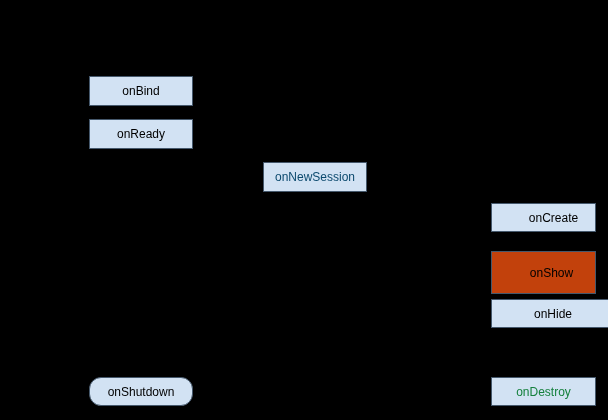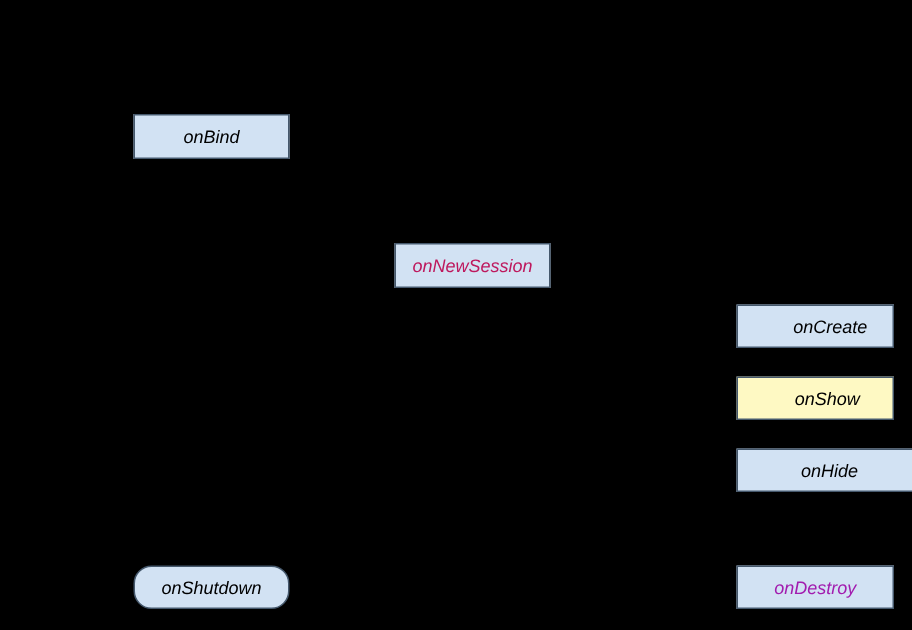--- a/index.html
+++ b/index.html
@@ -19,56 +19,58 @@
     background: #000000;
   }
   .node {
     position: absolute;
     box-sizing: border-box;
     border: 1px solid #45586c;
     background: #d2e2f3;
     display: flex;
     align-items: center;
     justify-content: center;
-    font-style: italic;
   }
   .node span {
     font-size: 12px;
     color: #000000;
     white-space: nowrap;
     line-height: 1;
   }
 </style>
 </head>
 <body>
 
 <div class="canvas" style="background: rgb(0, 0, 0);">
 
   <div class="node" style="left: 89px; top: 76px; width: 104px; height: 30px; background: rgb(210, 226, 243); border-color: rgb(69, 88, 108);">
     <span style="color: rgb(0, 0, 0);">onBind</span>
   </div>
 
+  <div class="node" style="left: 89px; top: 119px; width: 104px; height: 30px; background: rgb(210, 226, 243); border-color: rgb(69, 88, 108);">
+    <span style="color: rgb(0, 0, 0);">onReady</span>
+  </div>
 
   <div class="node" style="left: 263px; top: 162px; width: 104px; height: 30px; background: rgb(210, 226, 243); border-color: rgb(69, 88, 108);">
-    <span style="color: #be185d; text-align: center;">onNewSession</span>
+    <span style="color: #0c4a6e; text-align: center;">onNewSession</span>
   </div>
 
   <div class="node" style="left: 491px; top: 203px; width: 105px; height: 29px; background: rgb(210, 226, 243); border-color: rgb(69, 88, 108);">
     <span style="color: rgb(0, 0, 0); padding-left: 20px;">onCreate</span>
   </div>
 
-  <div class="node" style="left: 491px; top: 251px; width: 105px; height: 29px; background: #fef9c3; border-color: rgb(69, 88, 108); padding-left: 16px;">
+  <div class="node" style="left: 491px; top: 251px; width: 105px; height: 43px; background: #c2410c; border-color: rgb(69, 88, 108); padding-left: 16px;">
     <span style="color: rgb(0, 0, 0);">onShow</span>
   </div>
 
   <div class="node" style="left: 491px; top: 299px; width: 124px; height: 29px; background: rgb(210, 226, 243); border-color: rgb(69, 88, 108);">
     <span style="color: rgb(0, 0, 0);">onHide</span>
   </div>
 
   <div class="node" style="left: 89px; top: 377px; width: 104px; height: 29px; background: rgb(210, 226, 243); border-color: rgb(69, 88, 108); border-radius: 12px;">
     <span style="color: rgb(0, 0, 0);">onShutdown</span>
   </div>
 
   <div class="node" style="left: 491px; top: 377px; width: 105px; height: 29px; background: rgb(210, 226, 243); border-color: rgb(69, 88, 108);">
-    <span style="color: #a21caf;">onDestroy</span>
+    <span style="color: #15803d;">onDestroy</span>
   </div>
 
 </div>
 
 </body></html>

